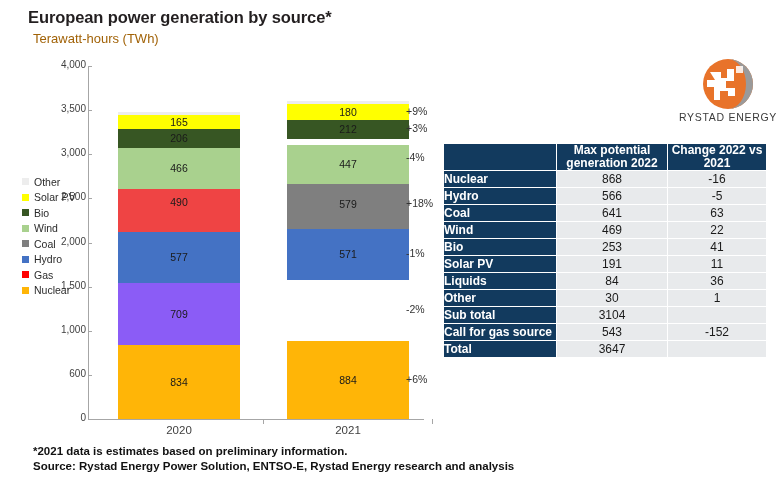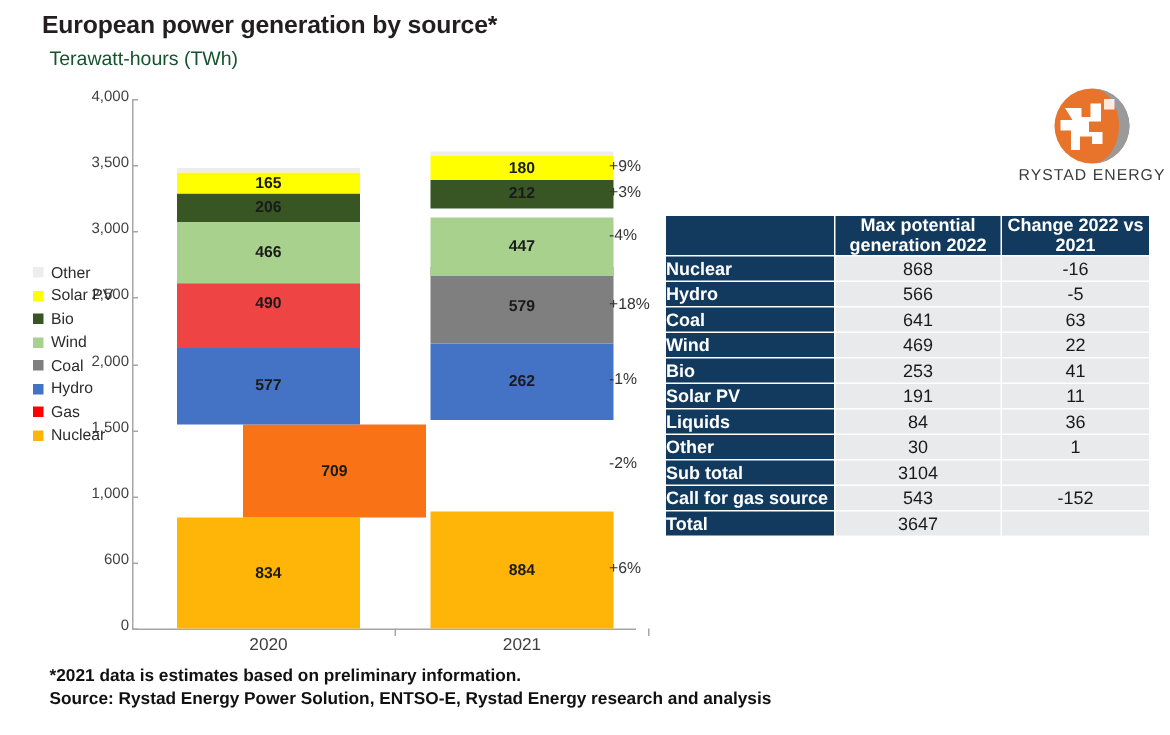--- a/index.html
+++ b/index.html
@@ -25,21 +25,21 @@
     font-weight: bold;
     letter-spacing: -0.1px;
     color: #231f20;
   }
   #chart-subtitle {
     position: absolute;
     left: 33px;
     top: 31px;
     font-size: 13px;
     font-weight: normal;
-    color: #14532d;
+    color: #a16207;
   }
 
   
   #logo {
     position: absolute;
     left: 676px;
     top: 58px;
     width: 104px;
     height: 74px;
   }
@@ -124,21 +124,20 @@
     position: absolute;
     left: 0;
     width: 100%;
     box-sizing: border-box;
     display: flex;
     align-items: center;
     justify-content: center;
     font-size: 10.5px;
     color: #1a1a1a;
     overflow: hidden;
-    font-weight: bold;
   }
 
   
   .pct {
     position: absolute;
     left: 406px;
     font-size: 10.5px;
     color: #333;
     white-space: nowrap;
   }
@@ -261,21 +260,21 @@
       <div class="ytick" style="top: 368.875px; left: 28px; position: absolute; width: 58px;">600</div>
       <div class="ytick-mark" style="top: 374.875px;"></div>
       <div class="ytick" style="top: 413px; left: 28px; position: absolute; width: 58px;">0</div>
       <div class="ytick-mark" style="top: 419px;"></div>
     </div>
   <div id="bars">
       <div class="bar" style="left: 118px; top: 66px; width: 122px; height: 353px;">
         <div class="seg" style="bottom: 0px; height: 73.6005px; background: rgb(255, 181, 7);">
           <span>834</span>
         </div>
-        <div class="seg" style="bottom: 73.6005px; height: 62.5692px; background: #f97316; margin-left: 44px;">
+        <div class="seg" style="bottom: 73.6005px; height: 62.5692px; background: #8b5cf6;">
           <span>709</span>
         </div>
         <div class="seg" style="bottom: 136.17px; height: 50.9202px; background: rgb(68, 114, 196);">
           <span>577</span>
         </div>
         <div class="seg" style="bottom: 187.09px; height: 60px; background: #ef4444;">
           <span>490</span>
         </div>
         <div class="seg" style="bottom: 230.332px; height: 41.1245px; background: rgb(169, 209, 142);">
           <span>466</span>
@@ -286,21 +285,21 @@
         <div class="seg" style="bottom: 289.637px; height: 14.5612px; background: rgb(255, 255, 0);">
           <span>165</span>
         </div>
         <div class="seg" style="bottom: 304.198px; height: 2.6475px; background: rgb(237, 237, 237);"></div>
       </div>
       <div class="bar" style="left: 287px; top: 66px; width: 122px; height: 353px;">
         <div class="seg" style="bottom: 0px; height: 78.013px; background: rgb(255, 181, 7);">
           <span>884</span>
         </div>
         <div class="seg" style="bottom: 139.347px; height: 50.3907px; background: rgb(68, 114, 196);">
-          <span>262</span>
+          <span>571</span>
         </div>
         <div class="seg" style="bottom: 189.737px; height: 51.0968px; background: rgb(127, 127, 127);">
           <span>579</span>
         </div>
         <div class="seg" style="bottom: 235px; height: 39.4477px; background: rgb(169, 209, 142);">
           <span>447</span>
         </div>
         <div class="seg" style="bottom: 280.282px; height: 18.709px; background: rgb(55, 86, 35);">
           <span>212</span>
         </div>

